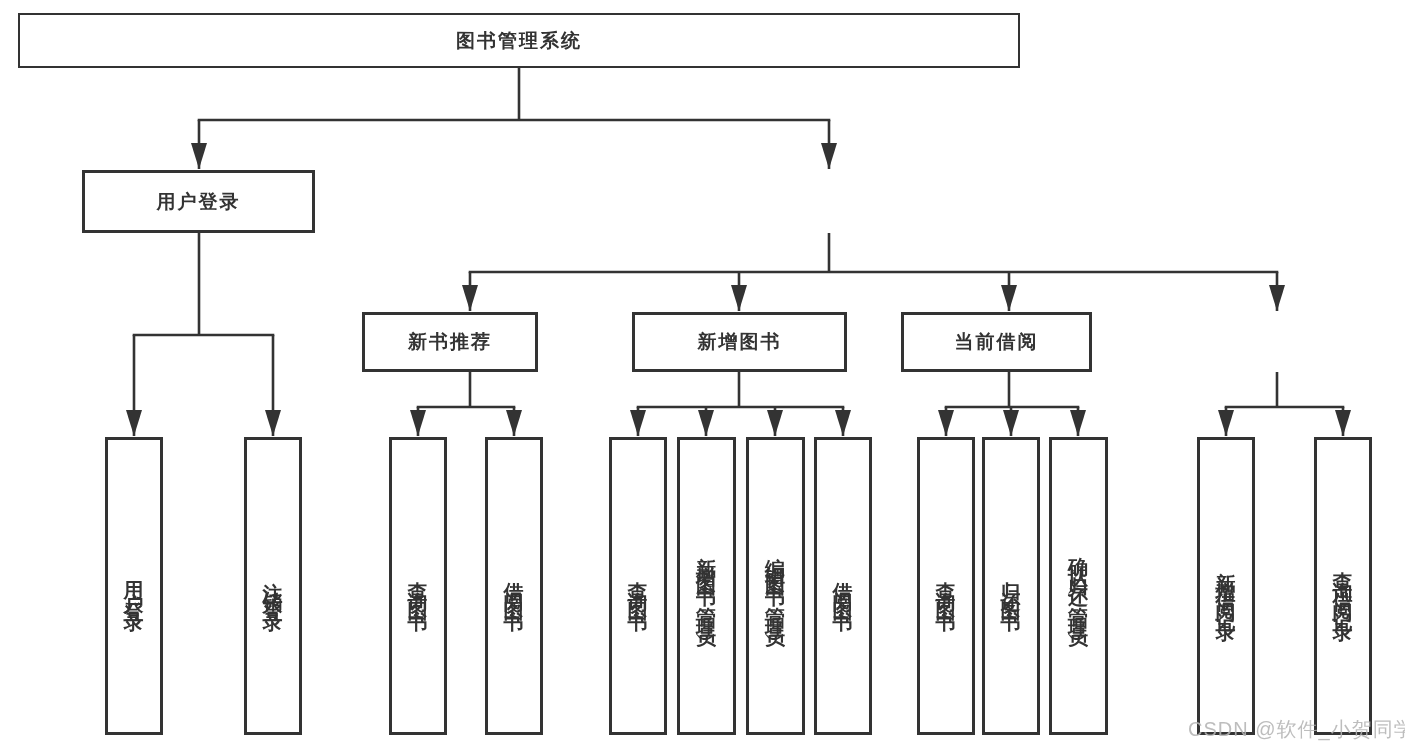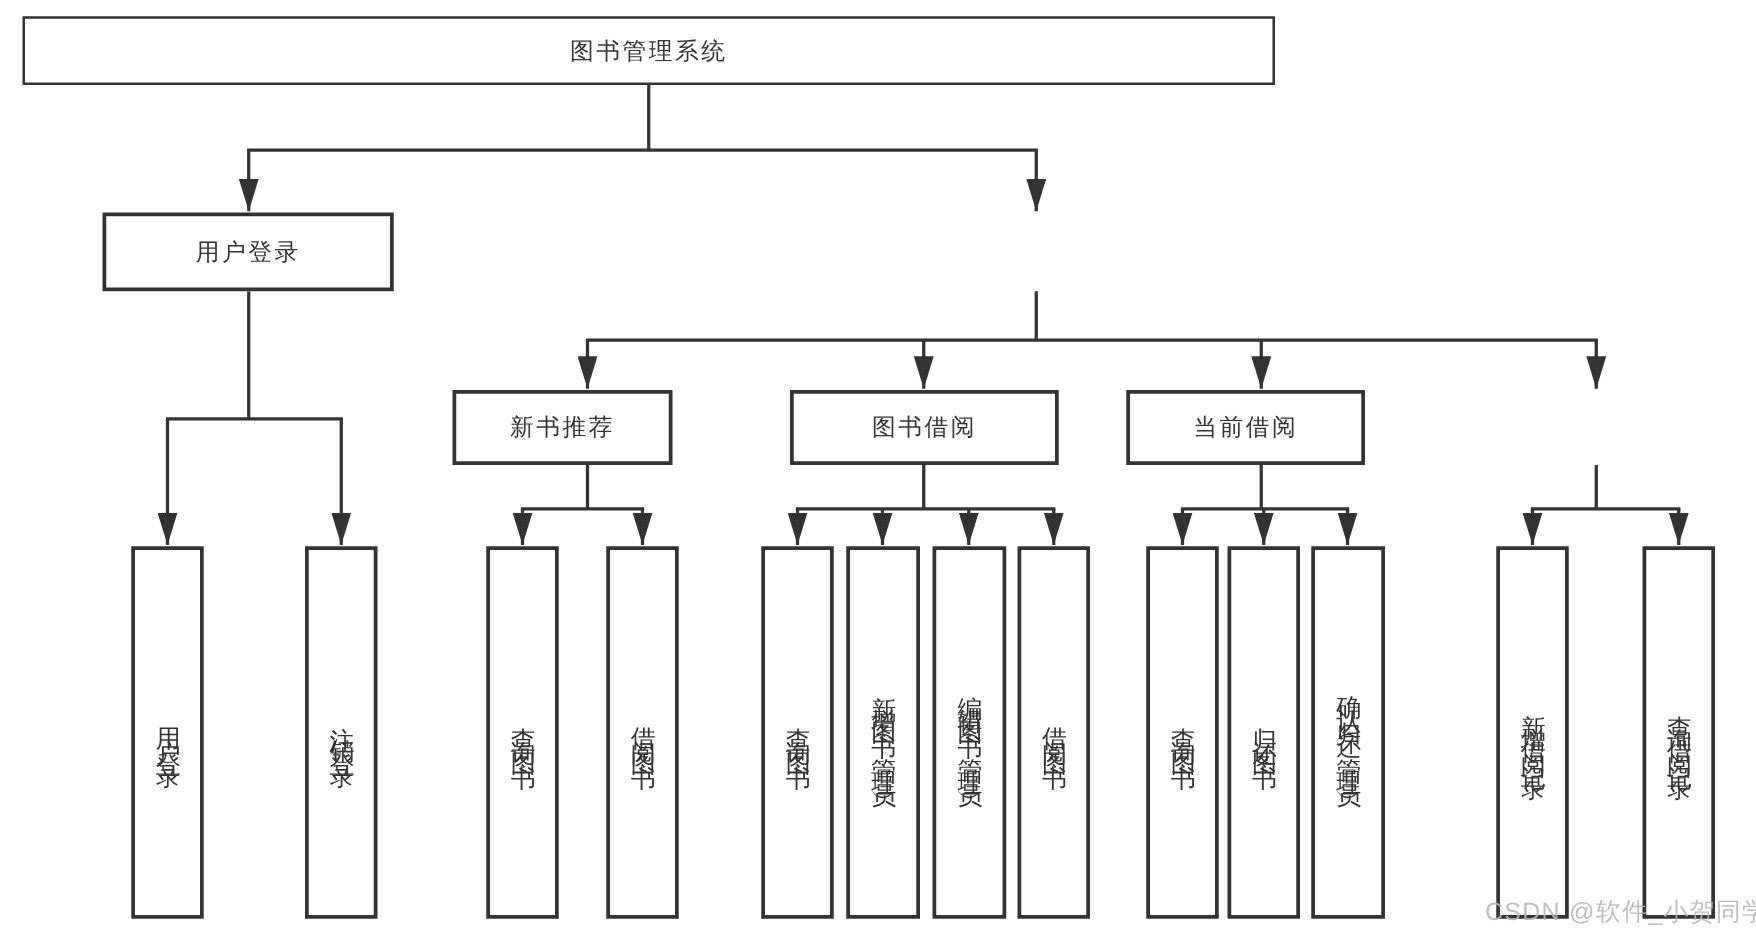--- a/index.html
+++ b/index.html
@@ -16,20 +16,21 @@
   .box{
     position:absolute;box-sizing:border-box;background:#ffffff;
     border:3px solid var(--line,#333333);
     display:flex;align-items:center;justify-content:center;
     z-index:2;
   }
   .box.root{border-width:2.5px;}
   .box .lbl{
     font-size:19px;letter-spacing:2px;color:var(--text,#333333);
     white-space:nowrap;
+    font-weight:bold;
   }
   .box.v .lbl{
     writing-mode:vertical-rl;text-orientation:mixed;
     font-size:20px;letter-spacing:10px;line-height:1;
     white-space:normal;
   }
   .watermark{
     position:absolute;z-index:5;font-size:20px;letter-spacing:1px;
     color:var(--watermark,#bdbdbd);opacity:0.88;white-space:nowrap;
   }
@@ -106,21 +107,21 @@
   </div>
 
   <div class="box" style="left:82px;top:170px;width:233px;height:63px">
     <span class="lbl">用户登录</span>
   </div>
 
   <div class="box" style="left:362px;top:312px;width:176px;height:60px">
     <span class="lbl">新书推荐</span>
   </div>
   <div class="box" style="left:632px;top:312px;width:215px;height:60px">
-    <span class="lbl">图书借阅</span>
+    <span class="lbl">新增图书</span>
   </div>
   <div class="box" style="left:901px;top:312px;width:191px;height:60px">
     <span class="lbl">当前借阅</span>
   </div>
 
   <div class="box v" style="left:105px;top:437px;width:58px;height:298px">
     <span class="lbl">用户登录</span>
   </div>
   <div class="box v" style="left:244px;top:437px;width:58px;height:298px">
     <span class="lbl">注销登录</span>

